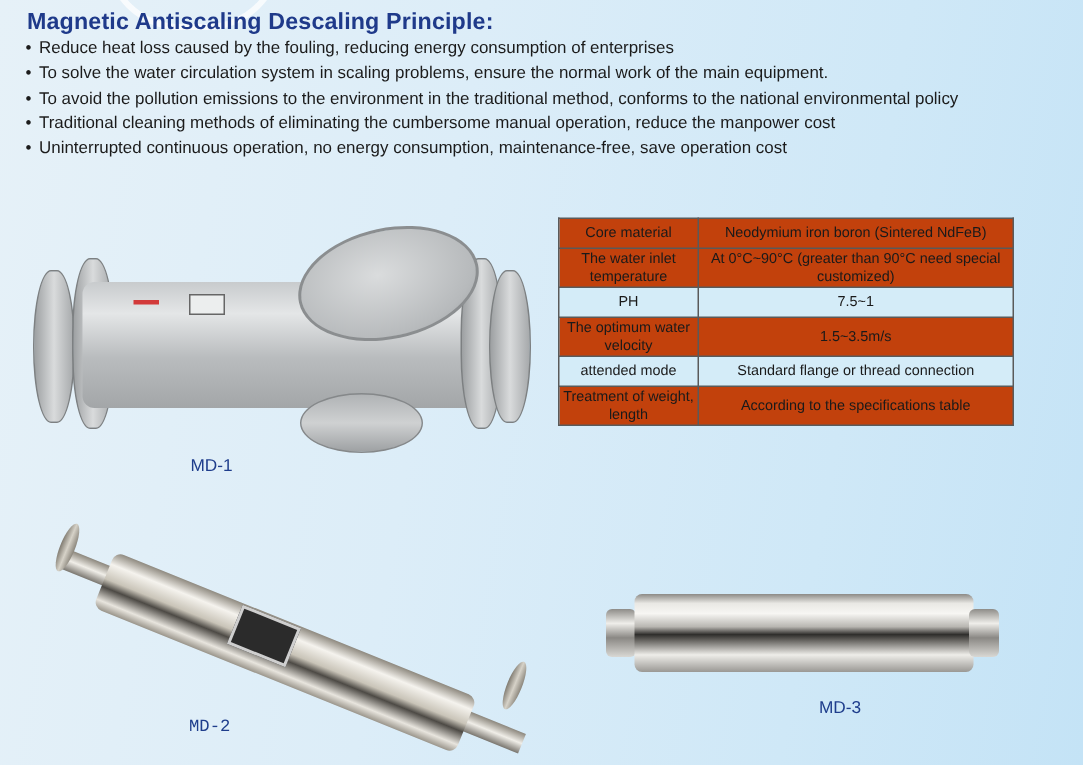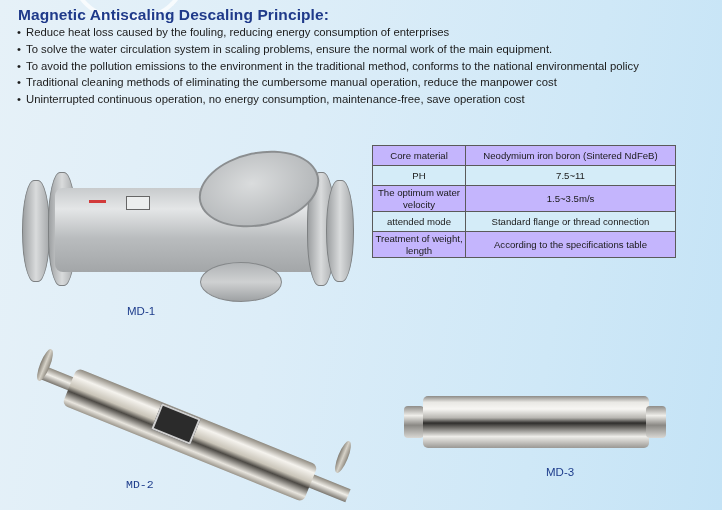--- a/index.html
+++ b/index.html
@@ -25,21 +25,21 @@
   .spec-table {
     position: absolute; left: 372px; top: 145px; width: 304px;
     border-collapse: collapse; font-size: 9.6px; color: #1a1a1a;
     border: 1px solid #555;
   }
   .spec-table td {
     border: 1px solid #5a5a5a; text-align: center; vertical-align: middle;
     padding: 1px 2px; line-height: 11.4px;
   }
   .spec-table td.k { width: 88px; }
-  .spec-table tr.lav td { background: #c4b5fd; }
+  .spec-table tr.lav td { background: #c2410c; }
   .spec-table tr.blu td { background: #d4ecf8; }
   .label {
     position: absolute; font-size: 11.5px; color: #1e3d8c; font-weight: normal;
   }
 
   
   .md1-body {
     position: absolute; left: 55px; top: 188px; width: 270px; height: 84px;
     border-radius: 8px;
     background: linear-gradient(180deg, #c8cbcd 0%, #e4e6e7 25%, #b9bcbe 60%, #a3a6a8 100%);
@@ -113,23 +113,27 @@
   <li><span class="dot">•</span><span>Traditional cleaning methods of eliminating the cumbersome manual operation, reduce the manpower cost</span></li>
   <li><span class="dot">•</span><span>Uninterrupted continuous operation, no energy consumption, maintenance-free, save operation cost</span></li>
 </ul>
 
 <table class="spec-table">
   <tbody>
       <tr class="lav" style="height:20px">
     <td class="k">Core material</td>
     <td>Neodymium iron boron (Sintered NdFeB)</td>
   </tr>
+  <tr class="lav" style="height:26px">
+    <td class="k">The water inlet temperature</td>
+    <td>At 0°C~90°C (greater than 90°C need special customized)</td>
+  </tr>
   <tr class="blu" style="height:20px">
     <td class="k">PH</td>
-    <td>7.5~11</td>
+    <td>7.5~1</td>
   </tr>
   <tr class="lav" style="height:26px">
     <td class="k">The optimum water velocity</td>
     <td>1.5~3.5m/s</td>
   </tr>
   <tr class="blu" style="height:20px">
     <td class="k">attended mode</td>
     <td>Standard flange or thread connection</td>
   </tr>
   <tr class="lav" style="height:26px">

